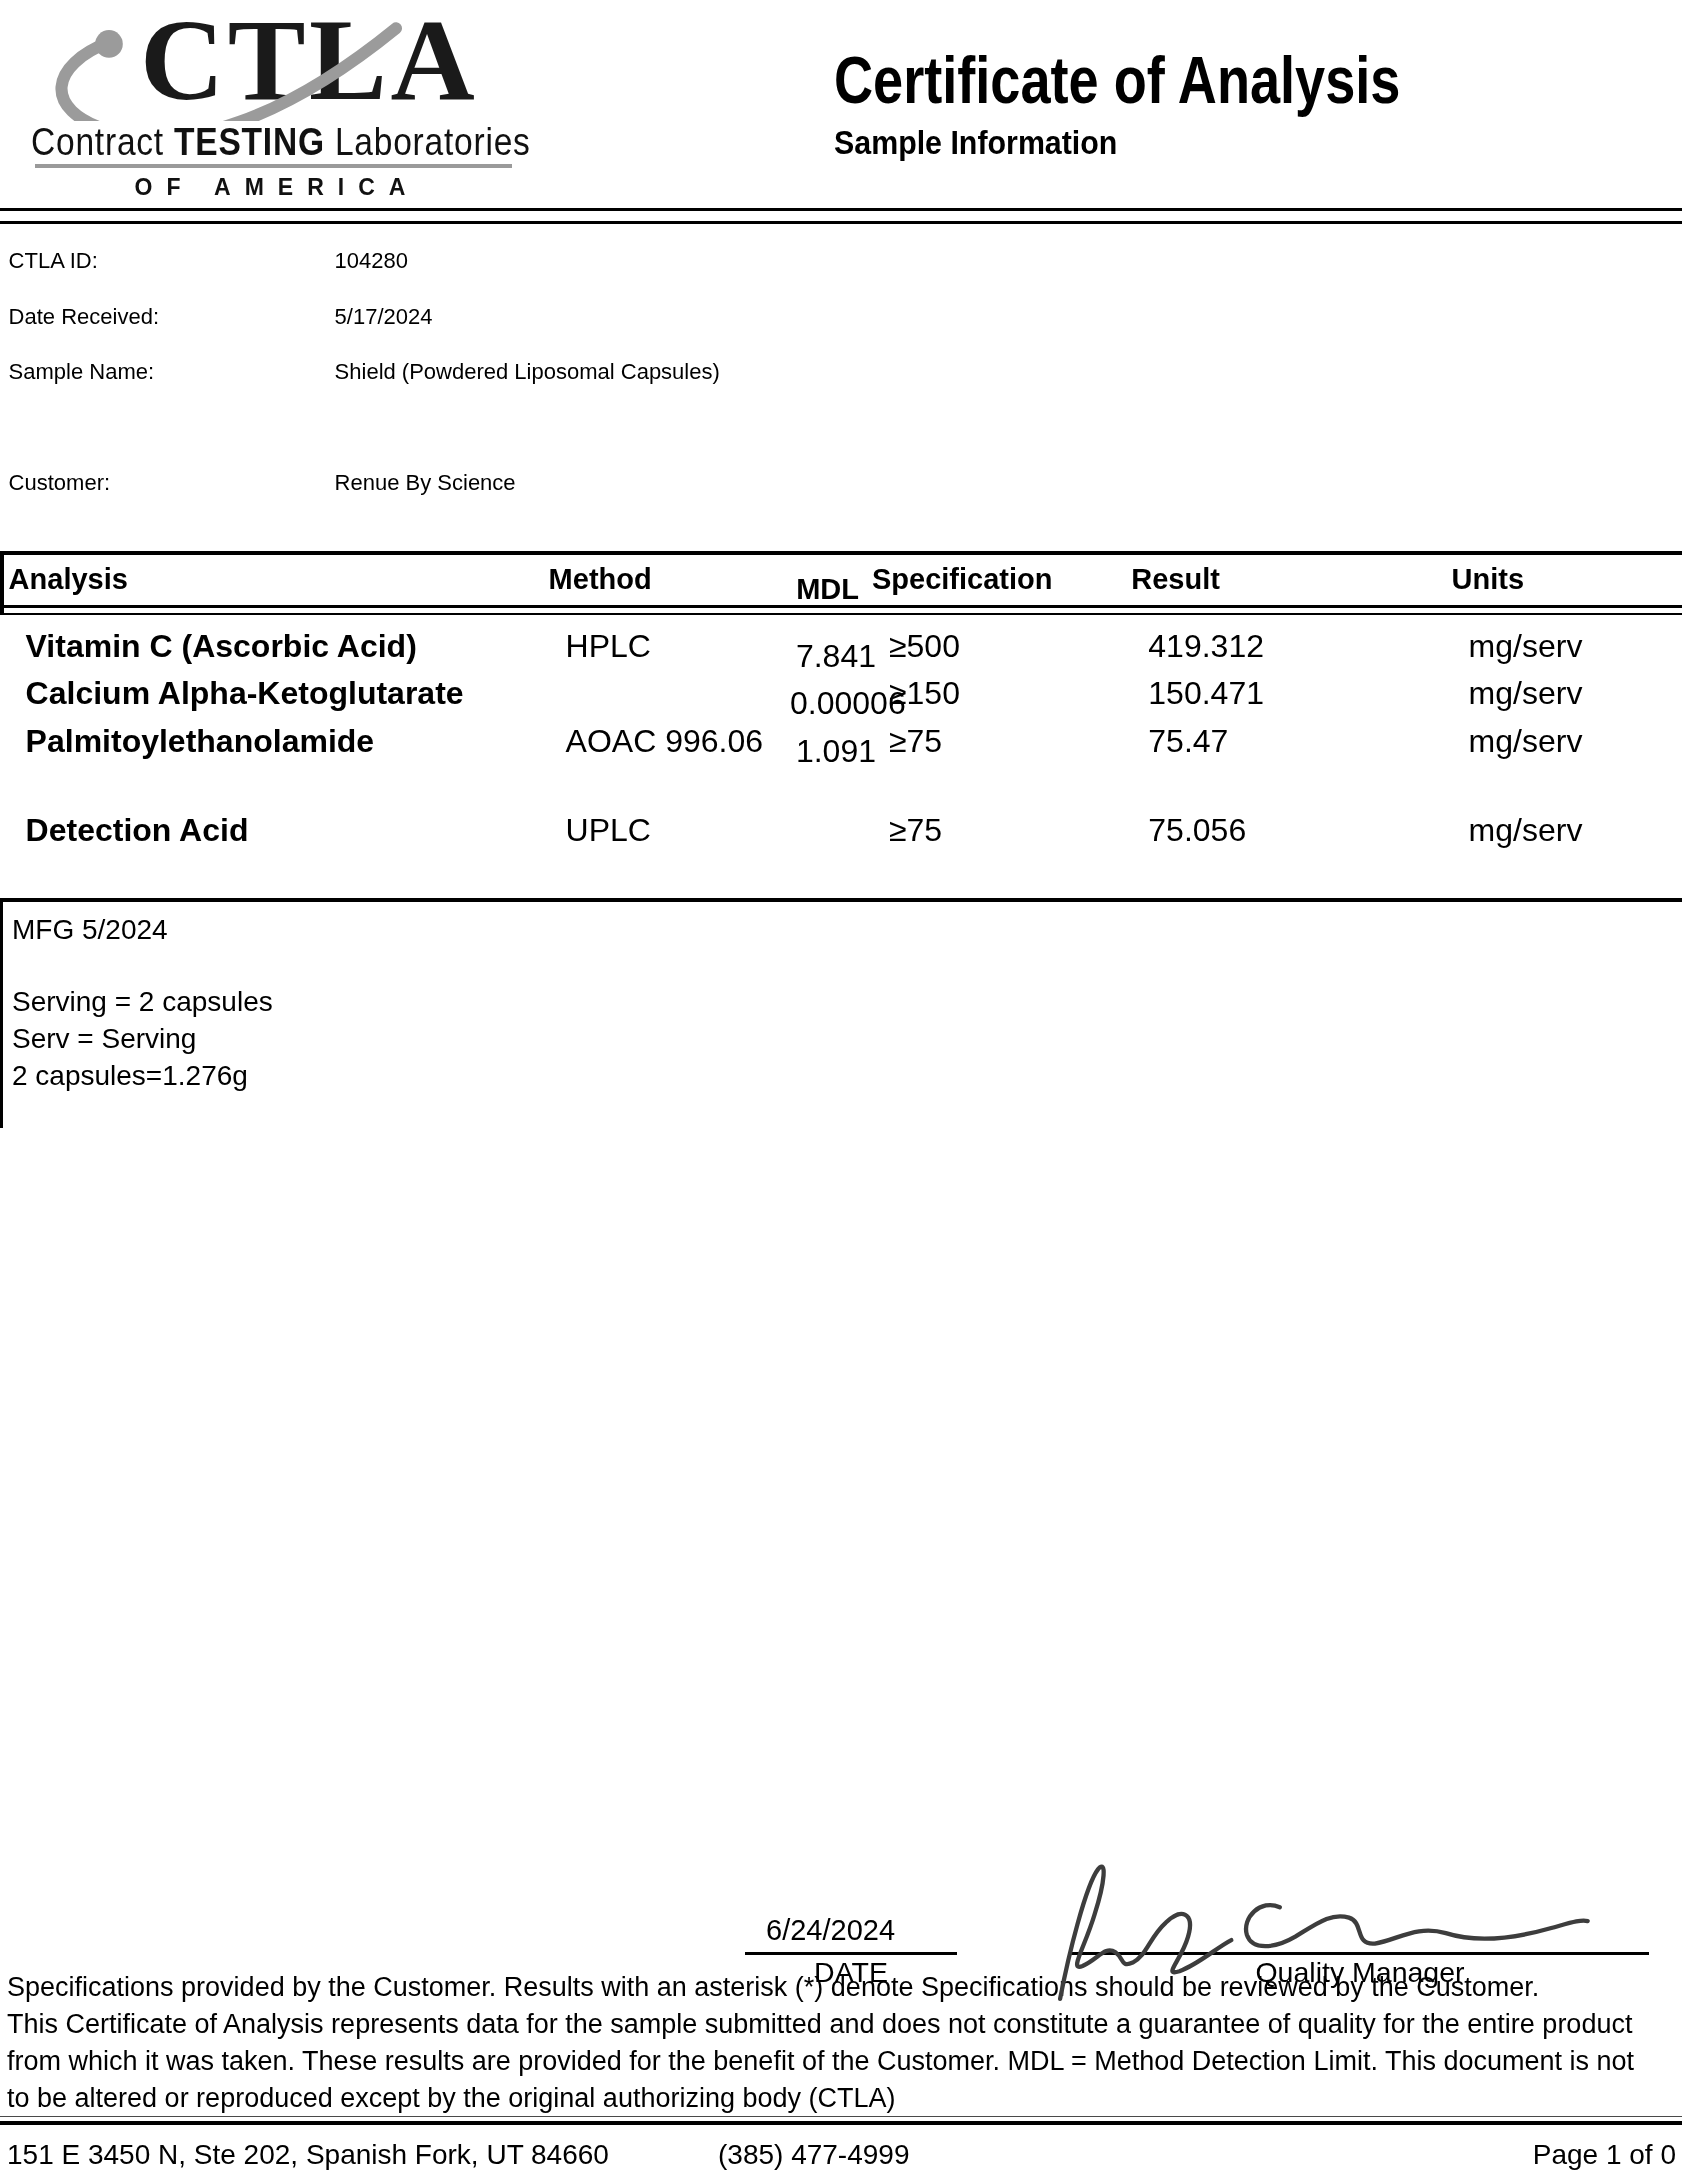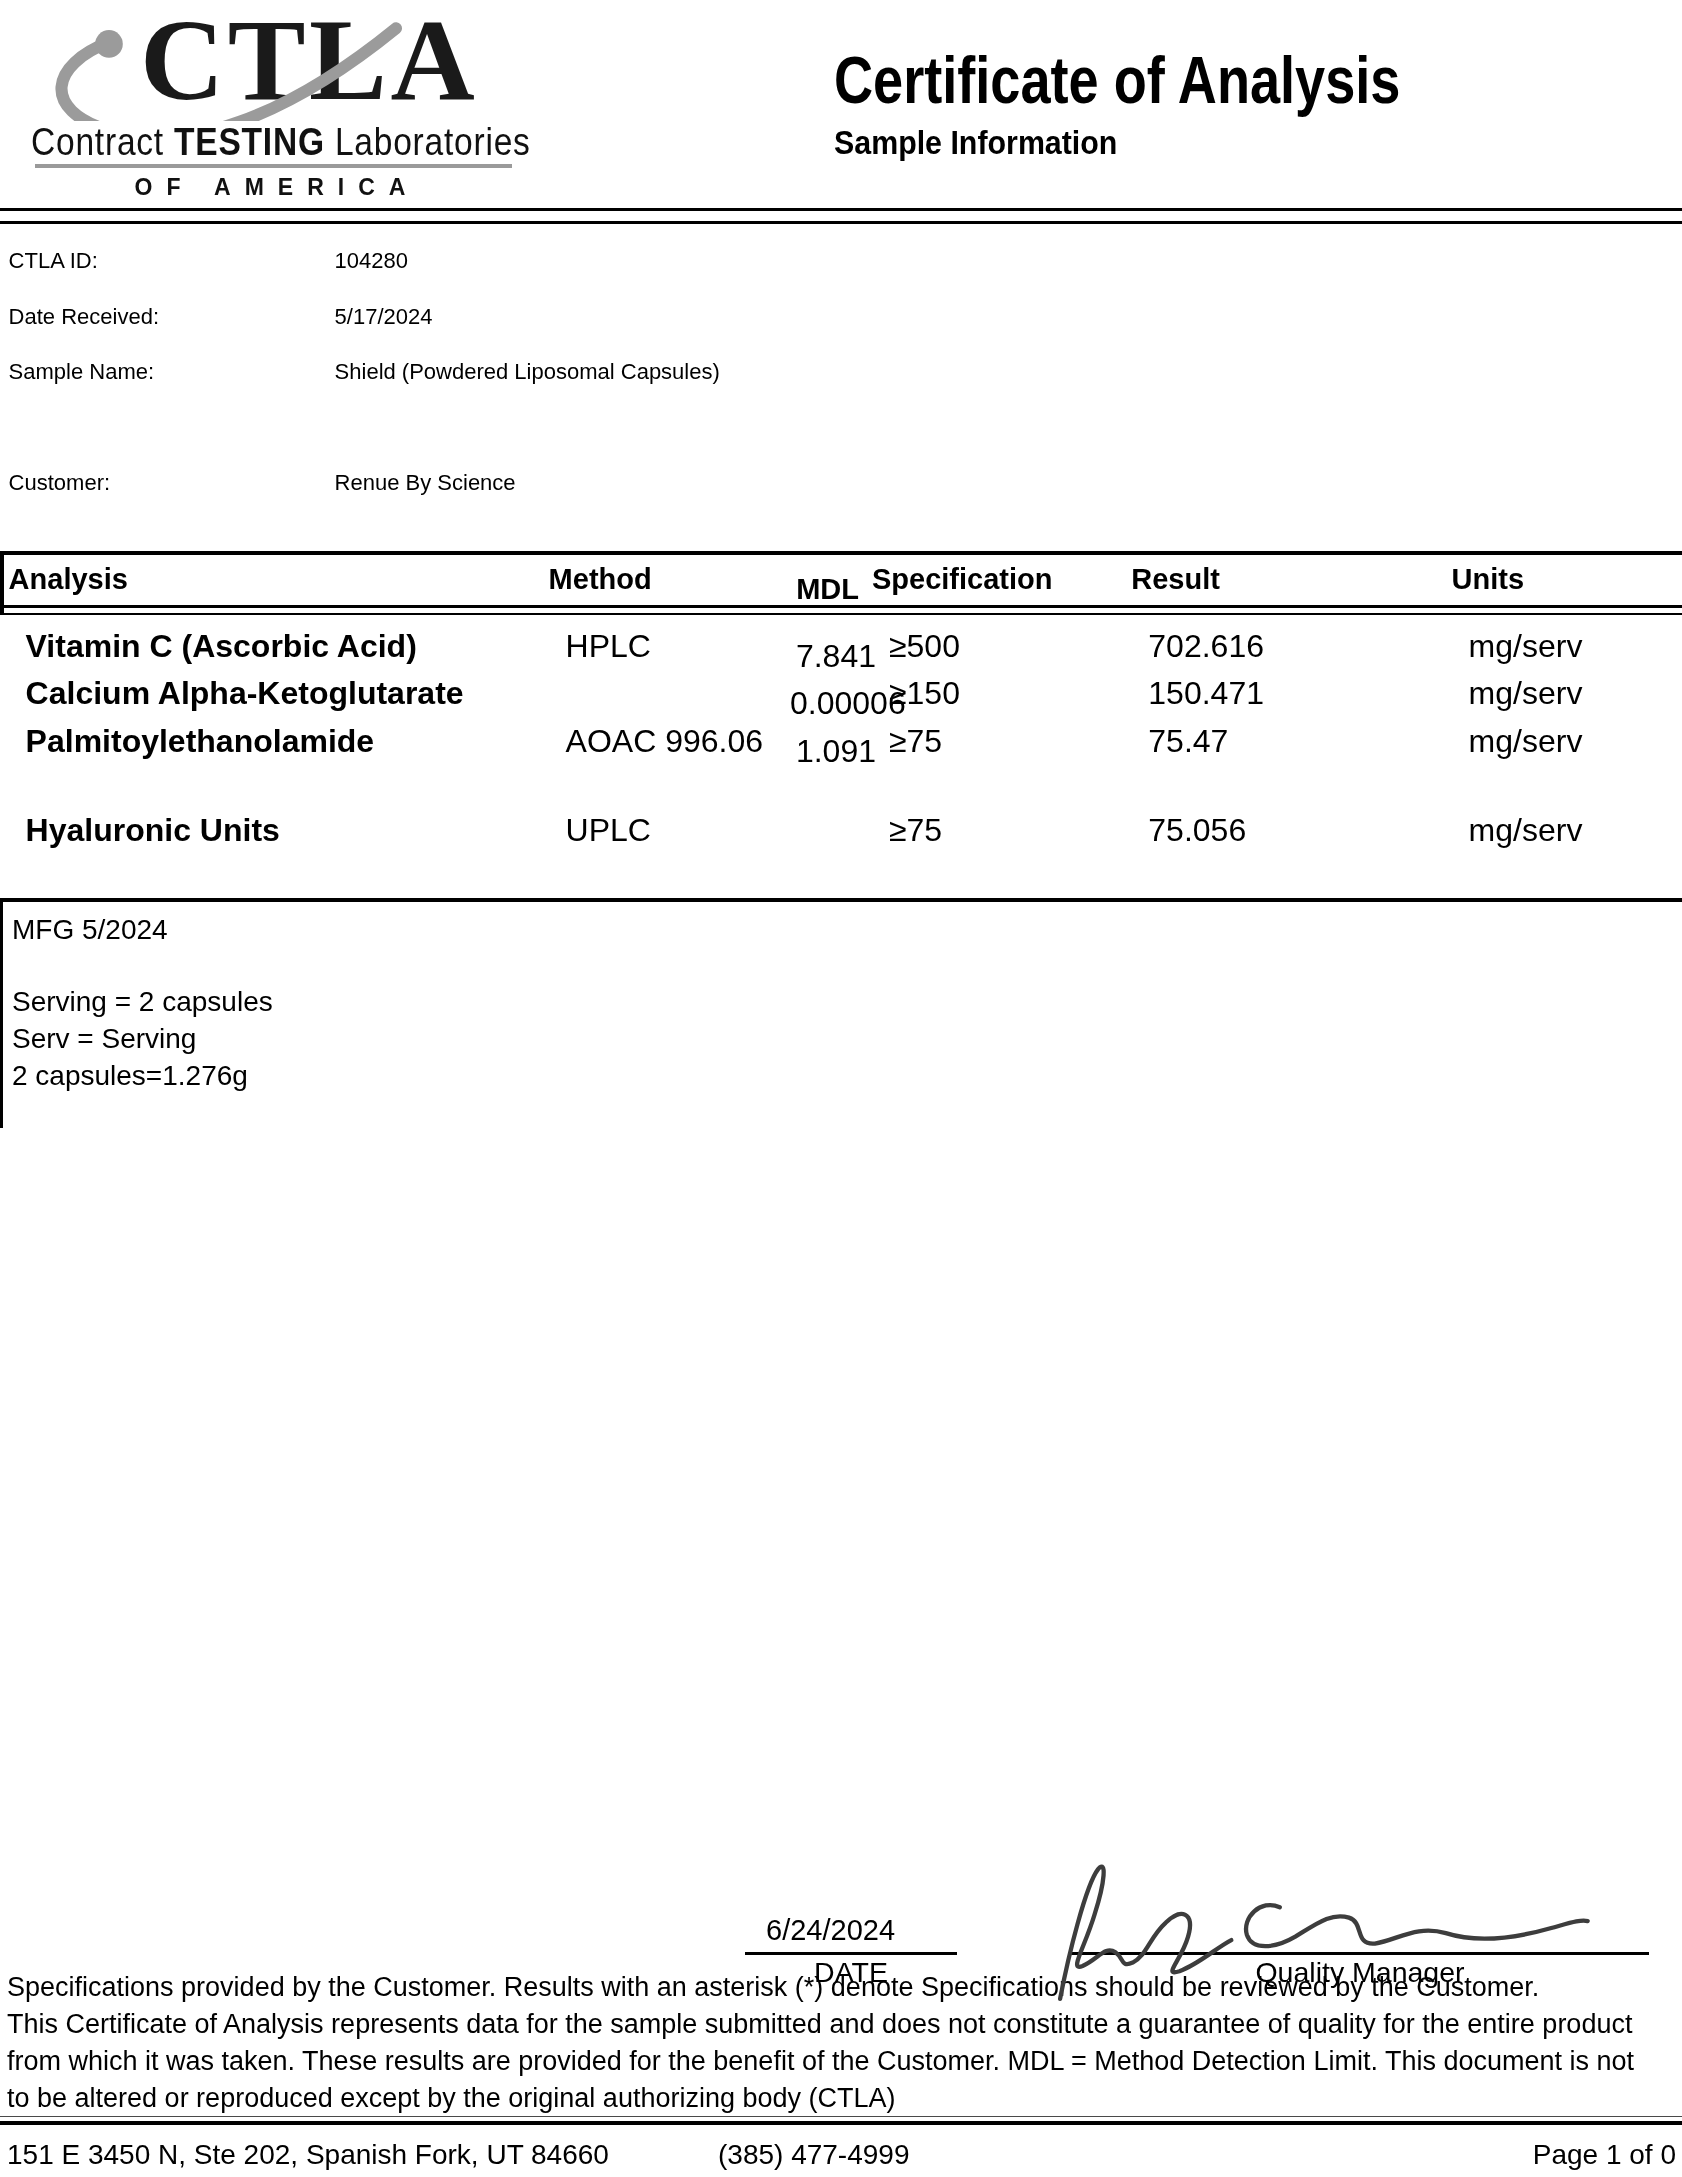--- a/index.html
+++ b/index.html
@@ -113,41 +113,41 @@
     <div class="c6">Units</div>
   </div>
 
   <div class="abs thead-dbl"></div>
 
   <div class="abs tgrid trow" style="top:628px">
     <div class="c1">Vitamin C (Ascorbic Acid)</div>
     <div class="c2">HPLC</div>
     <div class="c3">7.841</div>
     <div class="c4">≥500</div>
-    <div class="c5">702.616</div>
+    <div class="c5">419.312</div>
     <div class="c6">mg/serv</div>
   </div>
   <div class="abs tgrid trow" style="top:675px">
     <div class="c1">Calcium Alpha-Ketoglutarate</div>
     <div class="c2"></div>
     <div class="c3">0.00006</div>
     <div class="c4">≥150</div>
     <div class="c5">150.471</div>
     <div class="c6">mg/serv</div>
   </div>
   <div class="abs tgrid trow" style="top:723px">
     <div class="c1">Palmitoylethanolamide</div>
     <div class="c2">AOAC 996.06</div>
     <div class="c3">1.091</div>
     <div class="c4">≥75</div>
     <div class="c5">75.47</div>
     <div class="c6">mg/serv</div>
   </div>
   <div class="abs tgrid trow" style="top:812px">
-    <div class="c1">Hyaluronic Units</div>
+    <div class="c1">Detection Acid</div>
     <div class="c2">UPLC</div>
     <div class="c3"></div>
     <div class="c4">≥75</div>
     <div class="c5">75.056</div>
     <div class="c6">mg/serv</div>
   </div>
 
   <div class="abs table-bottomline"></div>
   <div class="abs notes-leftline"></div>
 

